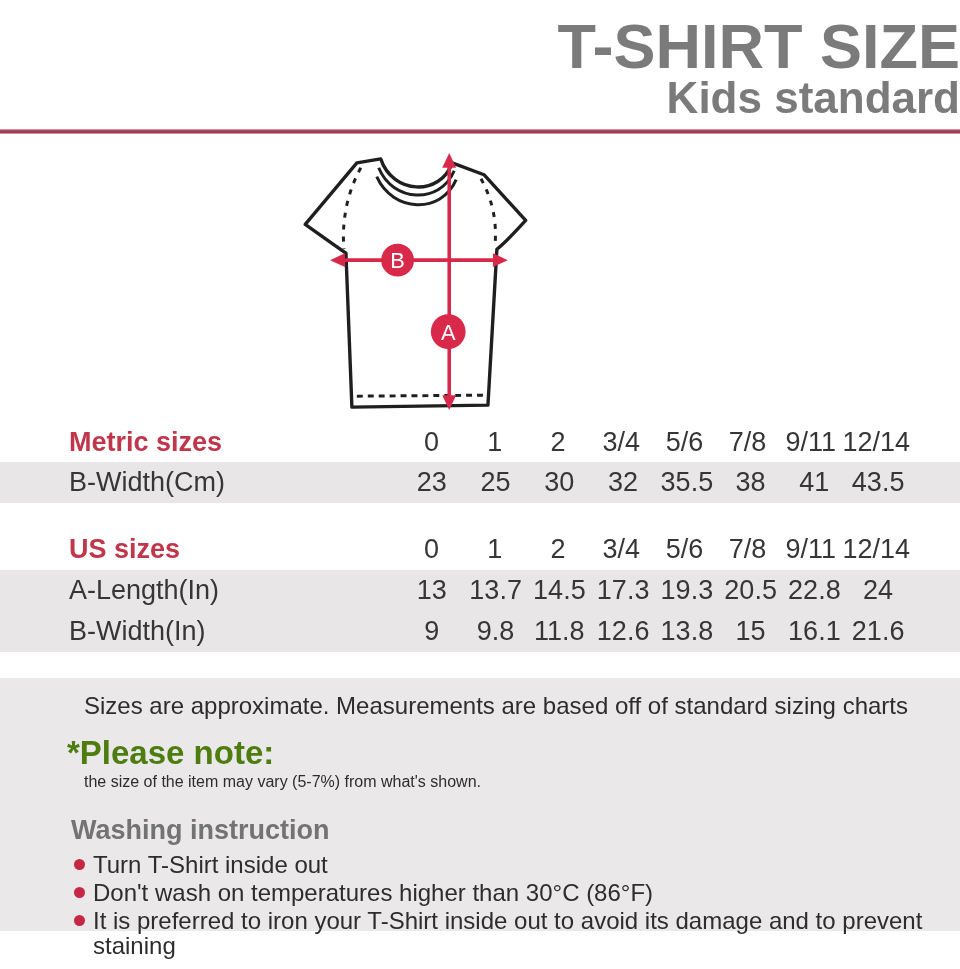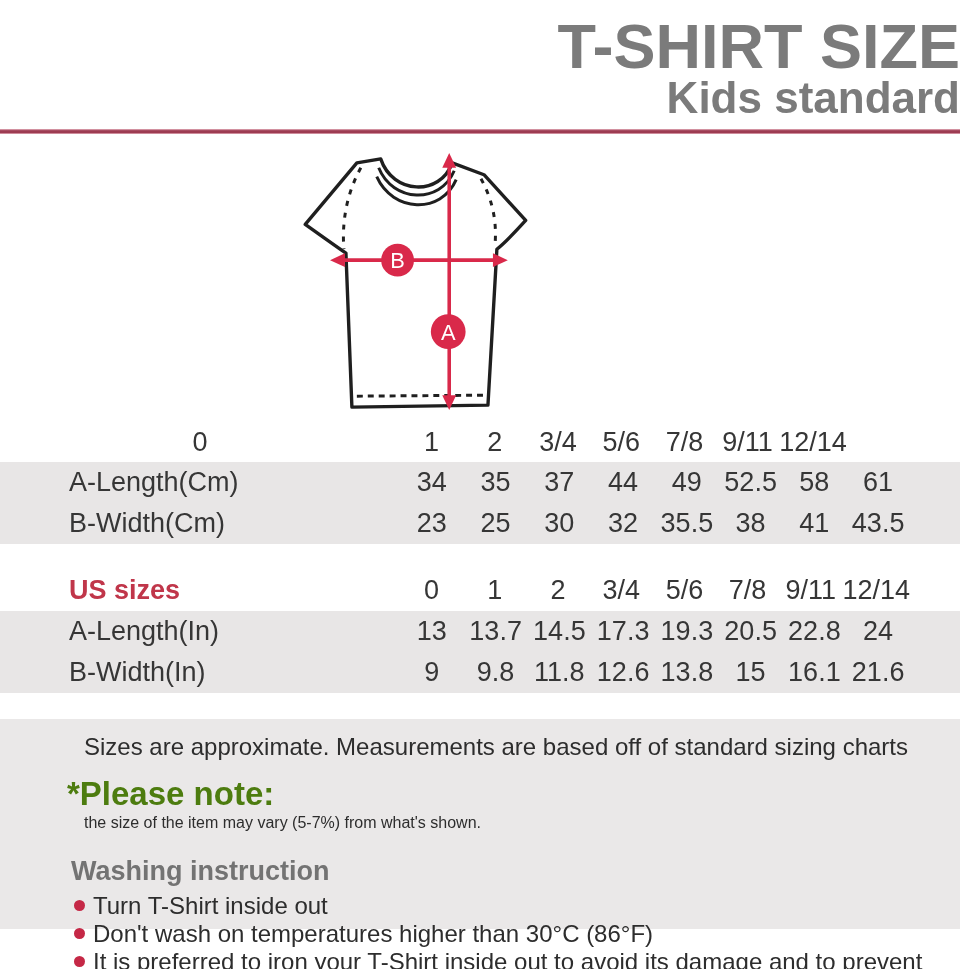--- a/index.html
+++ b/index.html
@@ -44,21 +44,21 @@
   .us-header { margin-top: 25px; height: 42px; }
   .cell { text-align: center; white-space: nowrap; }
   .cell.label { text-align: left; padding-left: 69px; }
   .accent { color: #c0364a; font-weight: 700; }
   .stripe { background: #e8e6e6; padding: 0; }
 
   
   .footer {
     margin-top: 26px;
     background: #eae8e8;
-    height: 210px;
+    height: 253px;
     padding-top: 8px;
   }
   .footer p { margin: 0; }
   .note-approx {
     margin: 6px 0 0 84px !important;
     font-size: 24px; color: #2d2d2d;
   }
   .note-title {
     margin: 14px 0 0 67px !important;
     font-size: 33px; font-weight: 700; color: #4d7c0f;
@@ -117,42 +117,32 @@
       <circle cx="117" cy="124" r="16.5" fill="#d9294a"></circle>
       <text x="117" y="132" text-anchor="middle" font-size="22" fill="#ffffff" font-family="Liberation Sans, sans-serif">B</text>
       <circle cx="168" cy="196" r="17.5" fill="#d9294a"></circle>
       <text x="168" y="204" text-anchor="middle" font-size="22" fill="#ffffff" font-family="Liberation Sans, sans-serif">A</text>
     </svg>
   </div>
 
   <div class="size-table">
 
     <div class="row header-row">
+      <div class="cell label accent">Metric sizes</div>
       <div class="cell">0</div>
       <div class="cell">1</div>
       <div class="cell">2</div>
       <div class="cell">3/4</div>
       <div class="cell">5/6</div>
       <div class="cell">7/8</div>
       <div class="cell">9/11</div>
       <div class="cell">12/14</div>
     </div>
 
     <div class="stripe">
-      <div class="row">
-        <div class="cell label">A-Length(Cm)</div>
-        <div class="cell">34</div>
-        <div class="cell">35</div>
-        <div class="cell">37</div>
-        <div class="cell">44</div>
-        <div class="cell">49</div>
-        <div class="cell">52.5</div>
-        <div class="cell">58</div>
-        <div class="cell">61</div>
-      </div>
       <div class="row">
         <div class="cell label">B-Width(Cm)</div>
         <div class="cell">23</div>
         <div class="cell">25</div>
         <div class="cell">30</div>
         <div class="cell">32</div>
         <div class="cell">35.5</div>
         <div class="cell">38</div>
         <div class="cell">41</div>
         <div class="cell">43.5</div>

